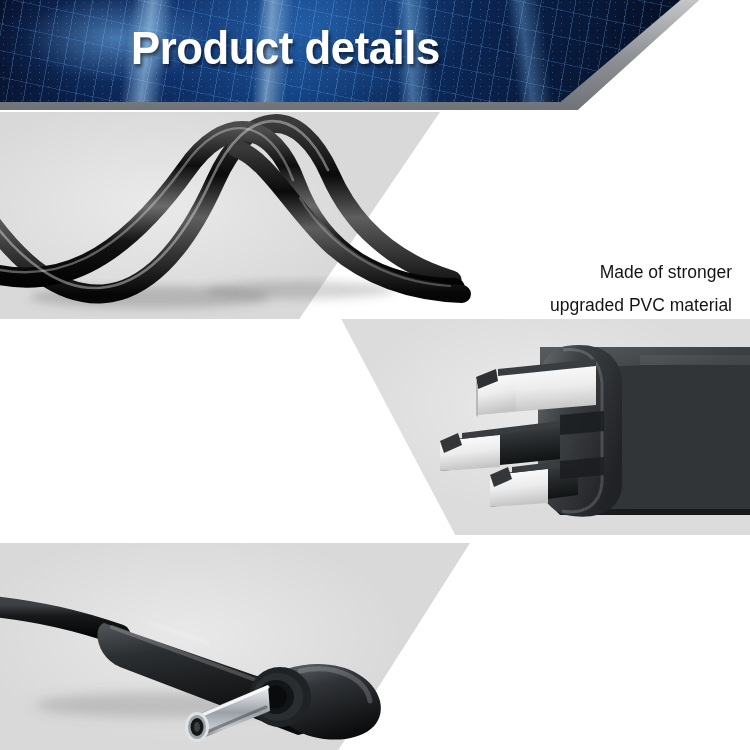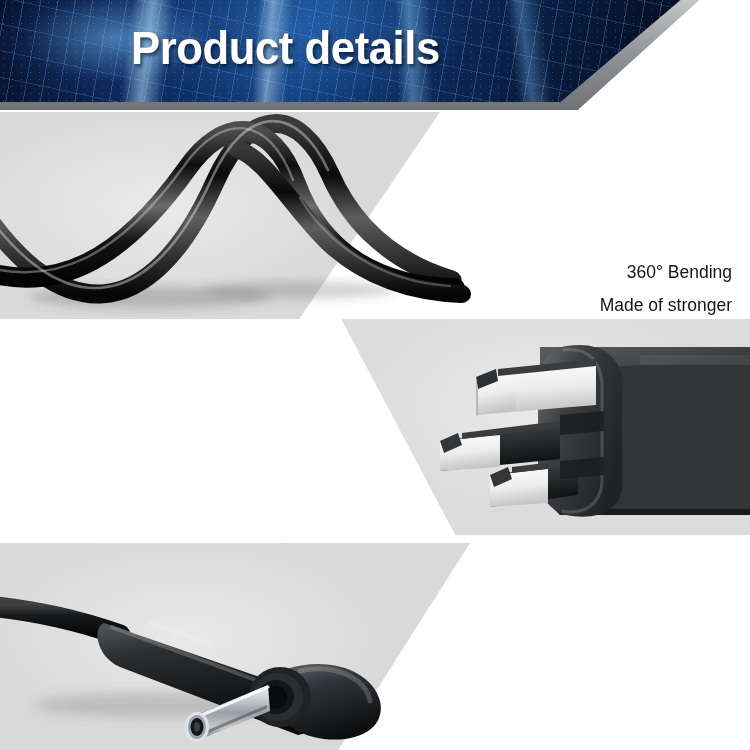--- a/index.html
+++ b/index.html
@@ -209,21 +209,20 @@
       <path d="M -20 158 C 55 182, 120 150, 186 58 C 225 2, 272 6, 296 72 C 322 142, 380 175, 455 176" fill="none" stroke="url(#cab)" stroke-width="20" stroke-linecap="round"></path>
 
       <path d="M 236 36 C 268 48, 292 96, 330 132 C 366 165, 412 180, 462 182" fill="none" stroke="url(#cab2)" stroke-width="18" stroke-linecap="round"></path>
 
       <path d="M -20 92 C 58 208, 148 208, 212 66 C 247 -10, 298 -7, 328 58" fill="none" stroke="rgba(235,235,235,0.42)" stroke-width="2.6" stroke-linecap="round"></path>
       <path d="M -20 153 C 54 176, 118 145, 184 54 C 222 0, 269 3, 293 68" fill="none" stroke="rgba(225,225,225,0.38)" stroke-width="2.4" stroke-linecap="round"></path>
       <path d="M 300 86 C 330 136, 384 170, 450 174" fill="none" stroke="rgba(215,215,215,0.30)" stroke-width="2.2" stroke-linecap="round"></path>
     </svg>
 
     <div class="txt txt-1">
-      <div>360° Bending</div>
       <div>Made of stronger</div>
       <div>upgraded PVC material</div>
       <div>easy to bend and safer</div>
     </div>
   </div>
 
   <div class="panel p2">
     <div class="p2-gray"></div>
     <div class="p2-gray-sheen"></div>
 

